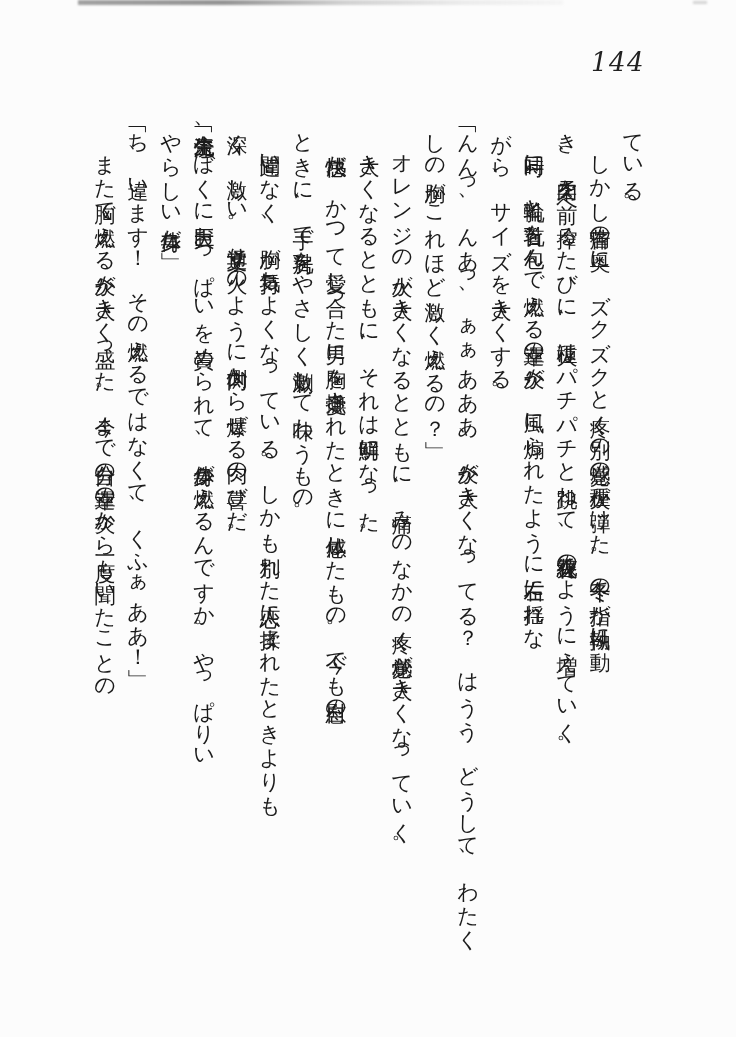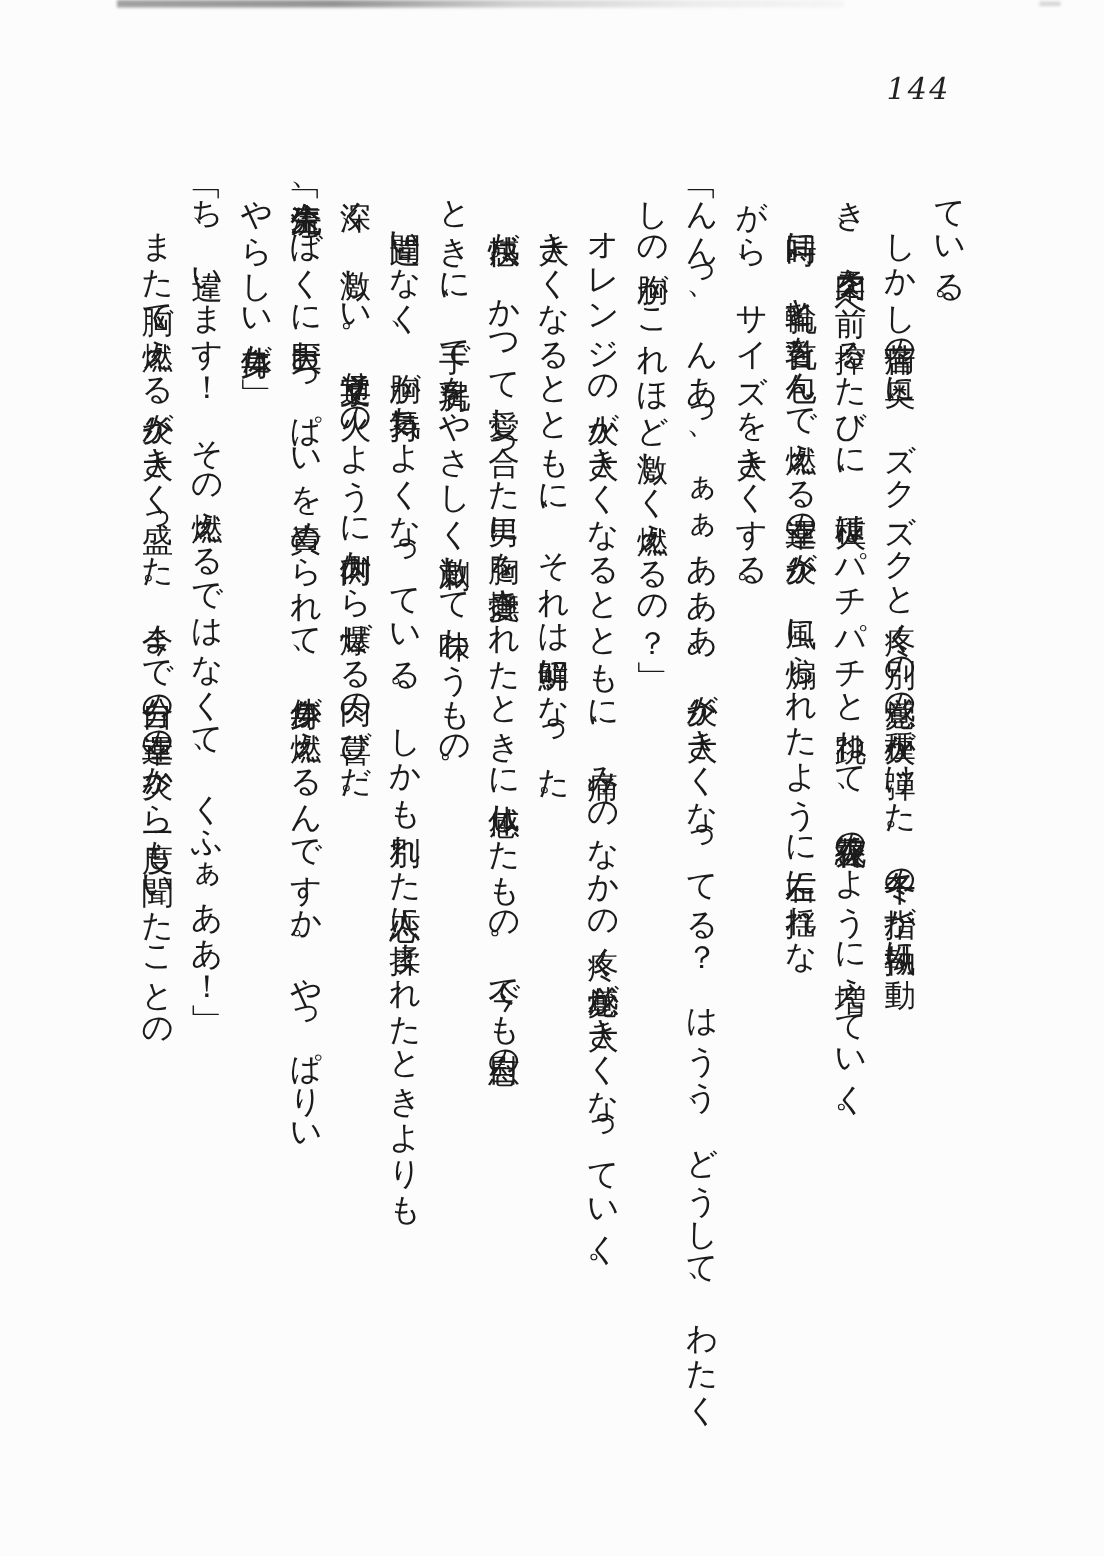--- a/index.html
+++ b/index.html
@@ -38,21 +38,21 @@
     left: 693px;
     width: 14px;
     height: 3px;
     background: rgba(140,140,140,0.35);
     filter: blur(1px);
   }
   .page-number {
     position: absolute;
     top: 47px;
     left: 591px;
-    font-size: 20px;
+    font-size: 26px;
     font-style: italic;
     letter-spacing: 1.5px;
     color: #222;
   }
   .text-body {
     position: absolute;
     top: 119px;
     right: 87px;
     height: 800px;
     writing-mode: vertical-rl;

